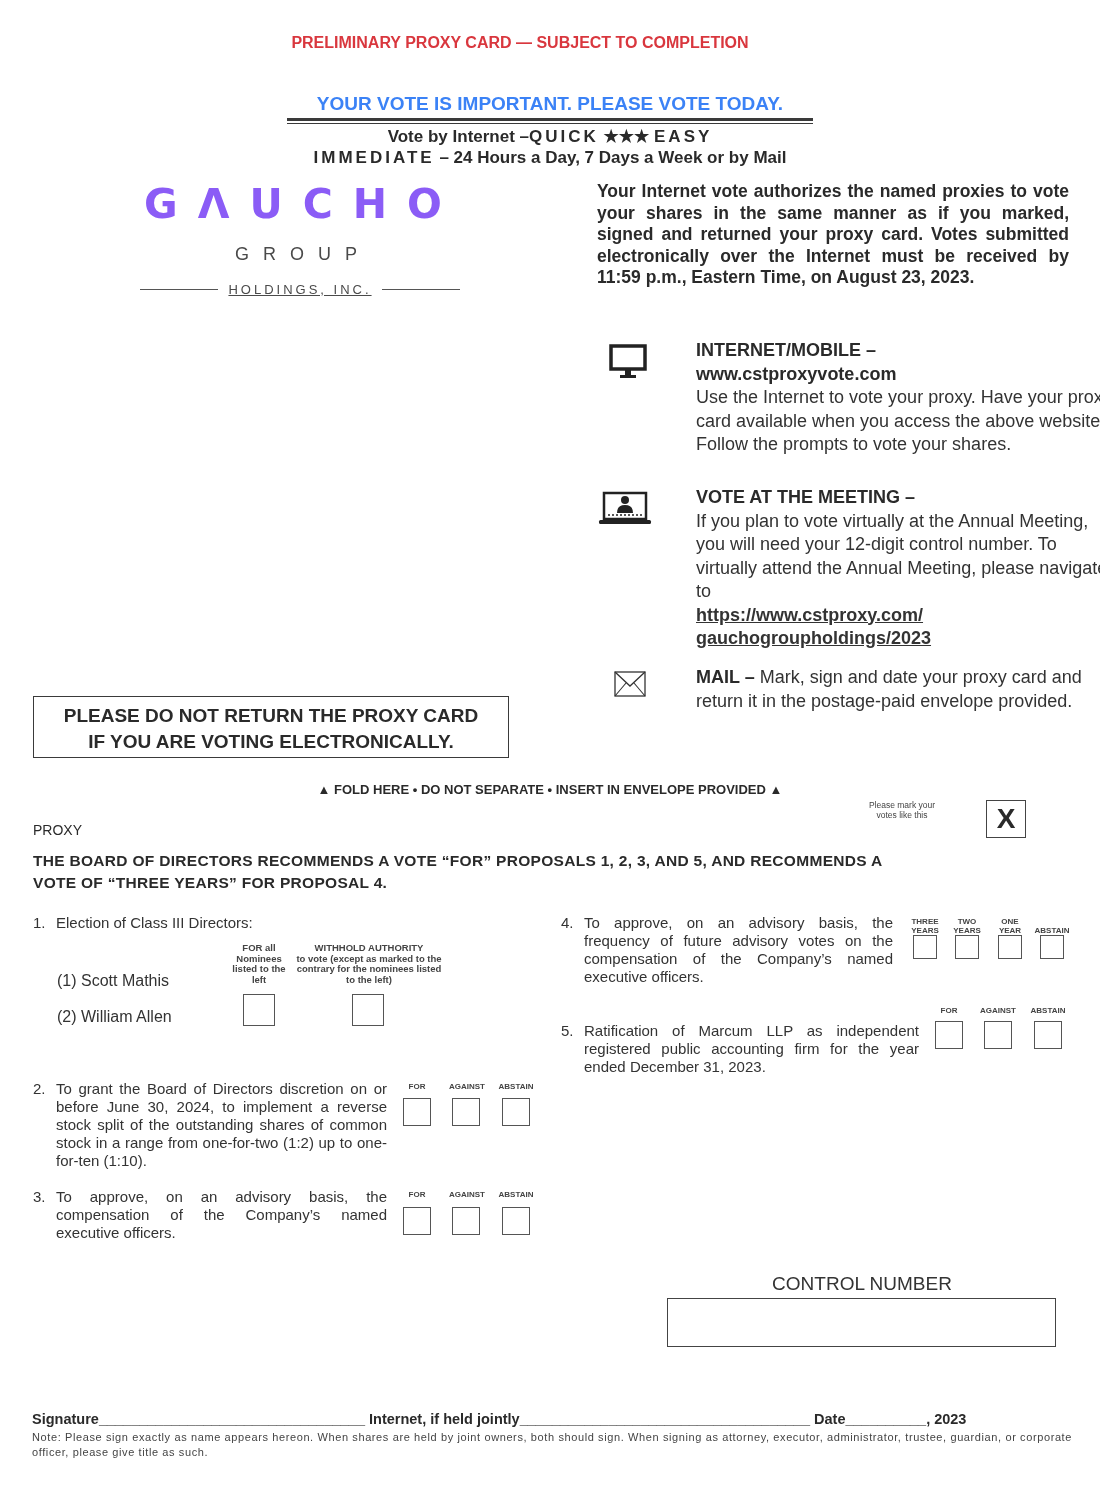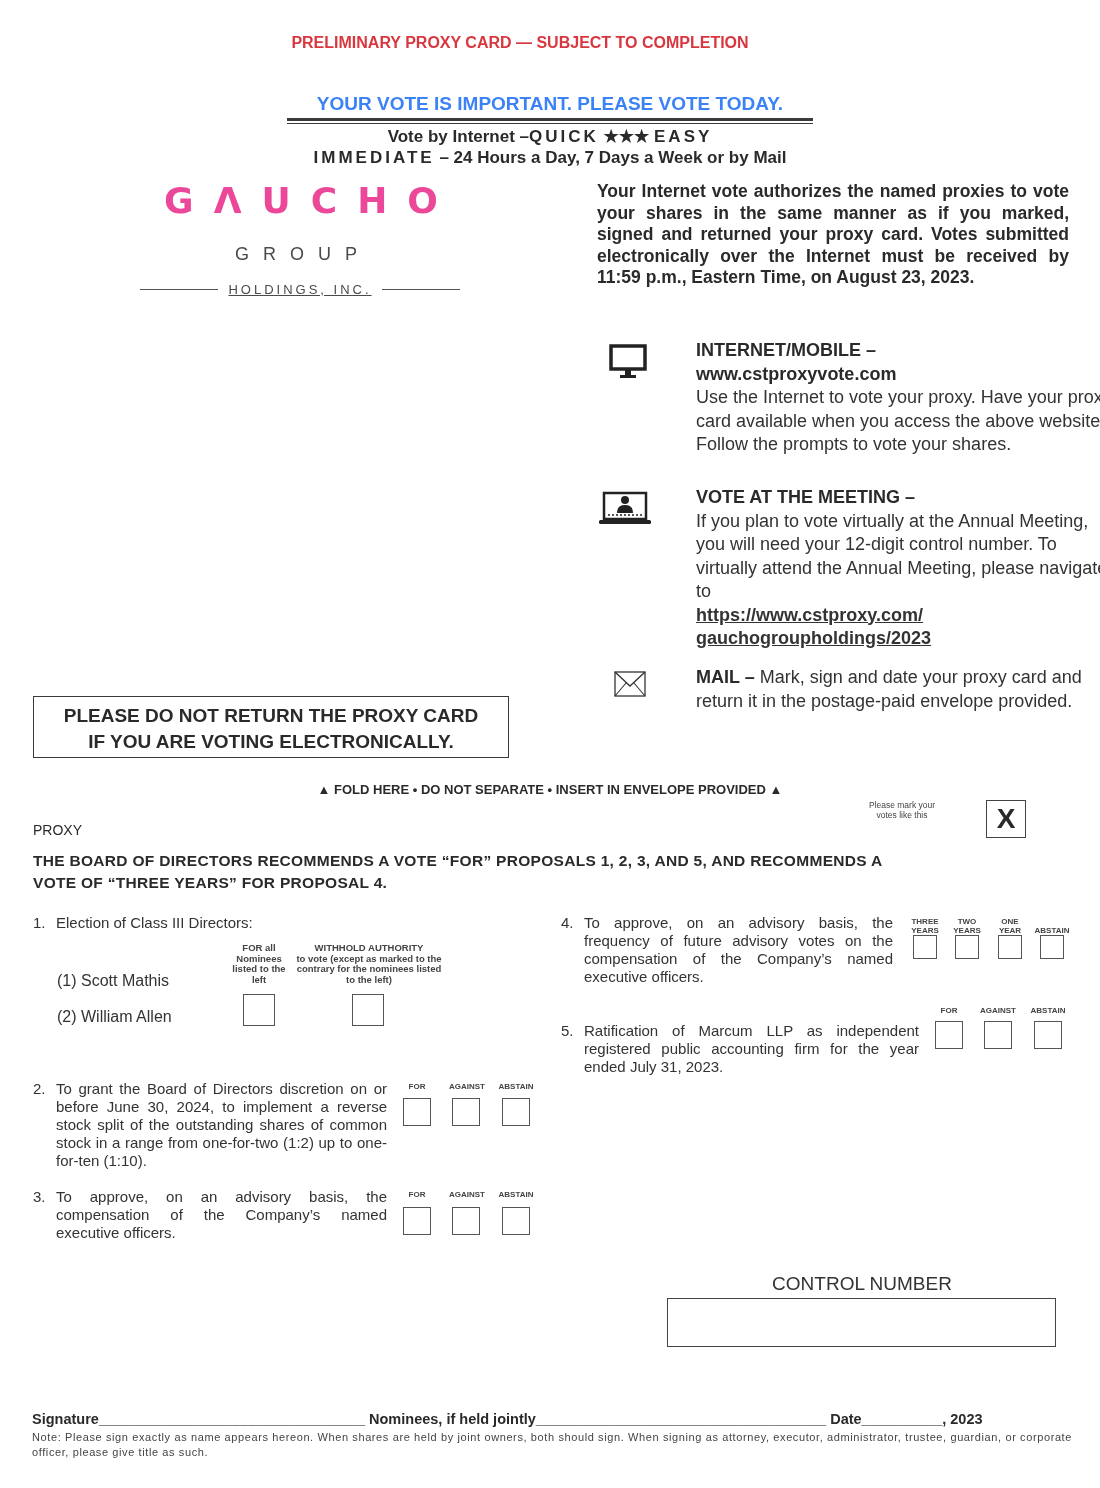--- a/index.html
+++ b/index.html
@@ -11,22 +11,22 @@
             font-weight: bold; font-size: 16px; }
   .headline { top: 93px; left: 0; width: 1100px; text-align: center; font-weight: bold;
               font-size: 19px; color: #3b82f6; }
   .rule1 { top: 118px; left: 287px; width: 526px; height: 3px; background: #3a3a3a; }
   .rule2 { top: 123px; left: 287px; width: 526px; height: 1px; background: #3a3a3a; }
   .sub1 { top: 126px; left: 0; width: 1100px; text-align: center; font-weight: bold; font-size: 17px; }
   .sub2 { top: 148px; left: 0; width: 1100px; text-align: center; font-weight: bold; font-size: 17px; }
   .spaced { letter-spacing: 3px; }
 
   
-  .logo-main { top: 180px; left: 138px; width: 330px; text-align: center; font-size: 36px;
-               letter-spacing: 20px; color: #ec4899; font-weight: bold; font-family: "DejaVu Sans", sans-serif; margin-left: 8px; }
+  .logo-main { top: 180px; left: 138px; width: 330px; text-align: center; font-size: 41px;
+               letter-spacing: 20px; color: #8b5cf6; font-weight: bold; font-family: "DejaVu Sans", sans-serif; }
   .logo-group { top: 244px; left: 138px; width: 330px; text-align: center; font-size: 18px;
                 letter-spacing: 14px; color: #4a4a4a; }
   .logo-hold { top: 282px; left: 140px; width: 320px; display: flex; align-items: center; gap: 10px; }
   .logo-hold .ln { flex: 1; height: 1px; background: #555; }
   .logo-hold span.txt { font-size: 13px; letter-spacing: 3px; color: #4a4a4a; text-decoration: underline; }
 
   .auth { top: 181px; left: 597px; width: 472px; font-size: 17.5px; font-weight: bold;
           line-height: 21.5px; text-align: justify; color: #2a2a2a; }
 
   .method { left: 696px; width: 420px; font-size: 18px; line-height: 23.5px; color: #333; }
@@ -190,30 +190,30 @@
 <div class="col-lbl" style="top:917px; left:952px; width:30px;">TWO YEARS</div>
 <div class="col-lbl" style="top:917px; left:995px; width:30px;">ONE YEAR</div>
 <div class="col-lbl" style="top:926px; left:1032px; width:40px;">ABSTAIN</div>
 <div class="cbox sm" style="top:935px; left:913px;"></div>
 <div class="cbox sm" style="top:935px; left:955px;"></div>
 <div class="cbox sm" style="top:935px; left:998px;"></div>
 <div class="cbox sm" style="top:935px; left:1040px;"></div>
 
 <div class="abs ptext" style="top:1022px; left:561px; width:358px;">
   <span class="num">5.</span>
-  <div class="body">Ratification of Marcum LLP as independent registered public accounting firm for the year ended July 31, 2023.</div>
+  <div class="body">Ratification of Marcum LLP as independent registered public accounting firm for the year ended December 31, 2023.</div>
 </div>
 <div class="col-lbl" style="top:1006px; left:934px; width:30px;">FOR</div>
 <div class="col-lbl" style="top:1006px; left:975px; width:46px;">AGAINST</div>
 <div class="col-lbl" style="top:1006px; left:1026px; width:44px;">ABSTAIN</div>
 <div class="cbox" style="top:1021px; left:935px;"></div>
 <div class="cbox" style="top:1021px; left:984px;"></div>
 <div class="cbox" style="top:1021px; left:1034px;"></div>
 
 <div class="abs ctrl-lbl">CONTROL NUMBER</div>
 <div class="abs ctrl-box"></div>
 
 <div class="abs sig">
   <span>Signature</span><span>_________________________________</span>
-  <span>Nominees, if held jointly</span><span>____________________________________</span>
+  <span>Internet, if held jointly</span><span>____________________________________</span>
   <span>Date</span><span>__________</span><span>, 2023</span>
 </div>
 <div class="abs note">Note: Please sign exactly as name appears hereon. When shares are held by joint owners, both should sign. When signing as attorney, executor, administrator, trustee, guardian, or corporate officer, please give title as such.</div>
 
 </body></html>

